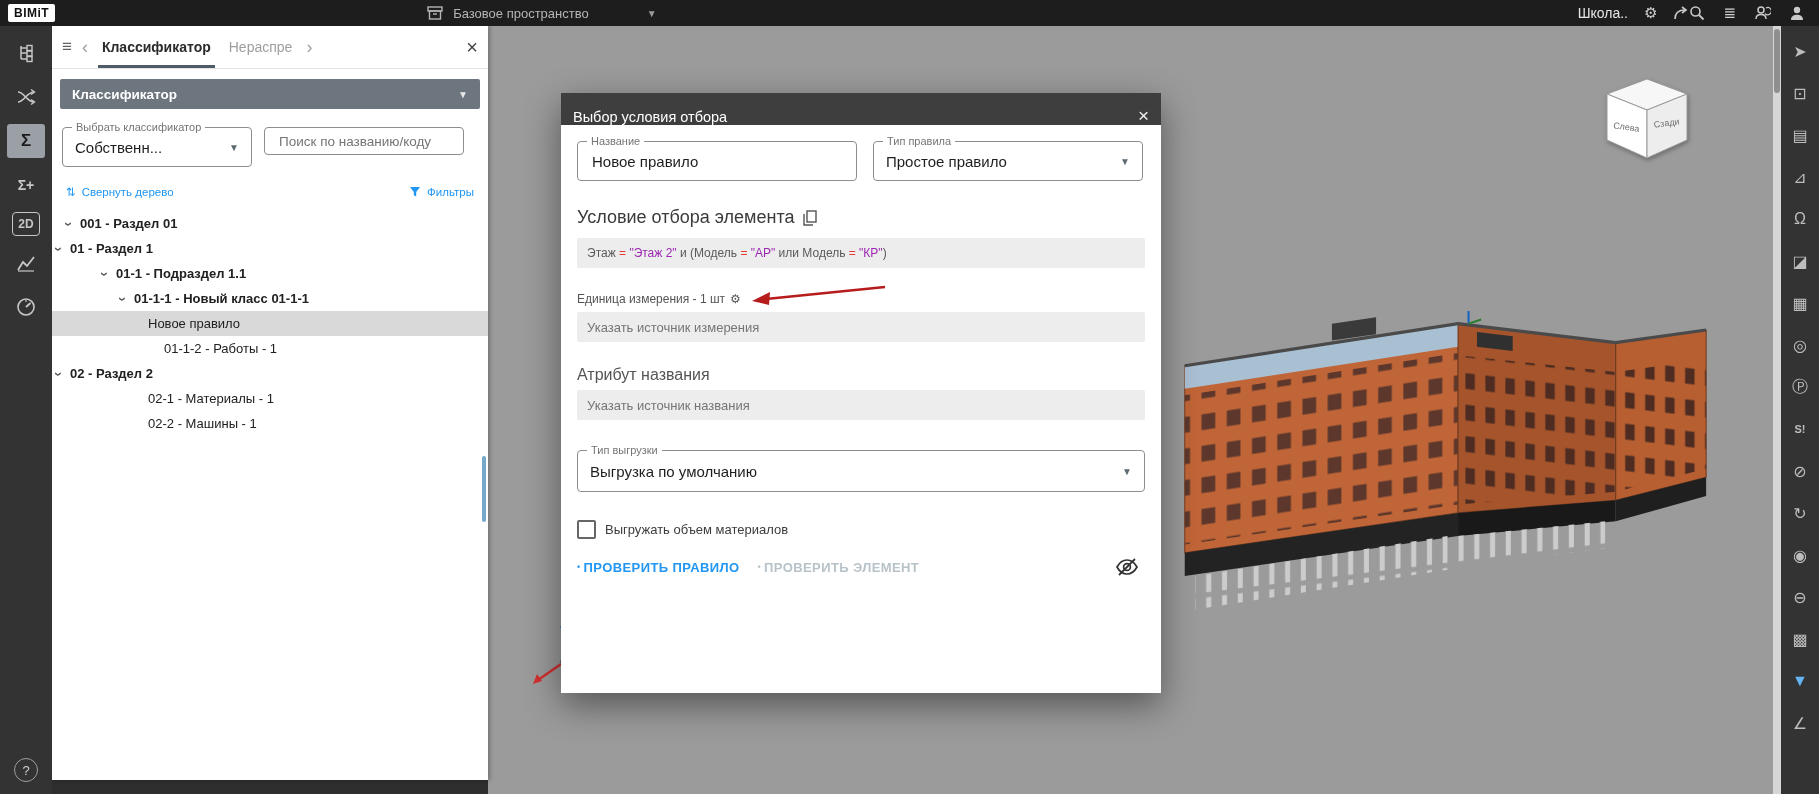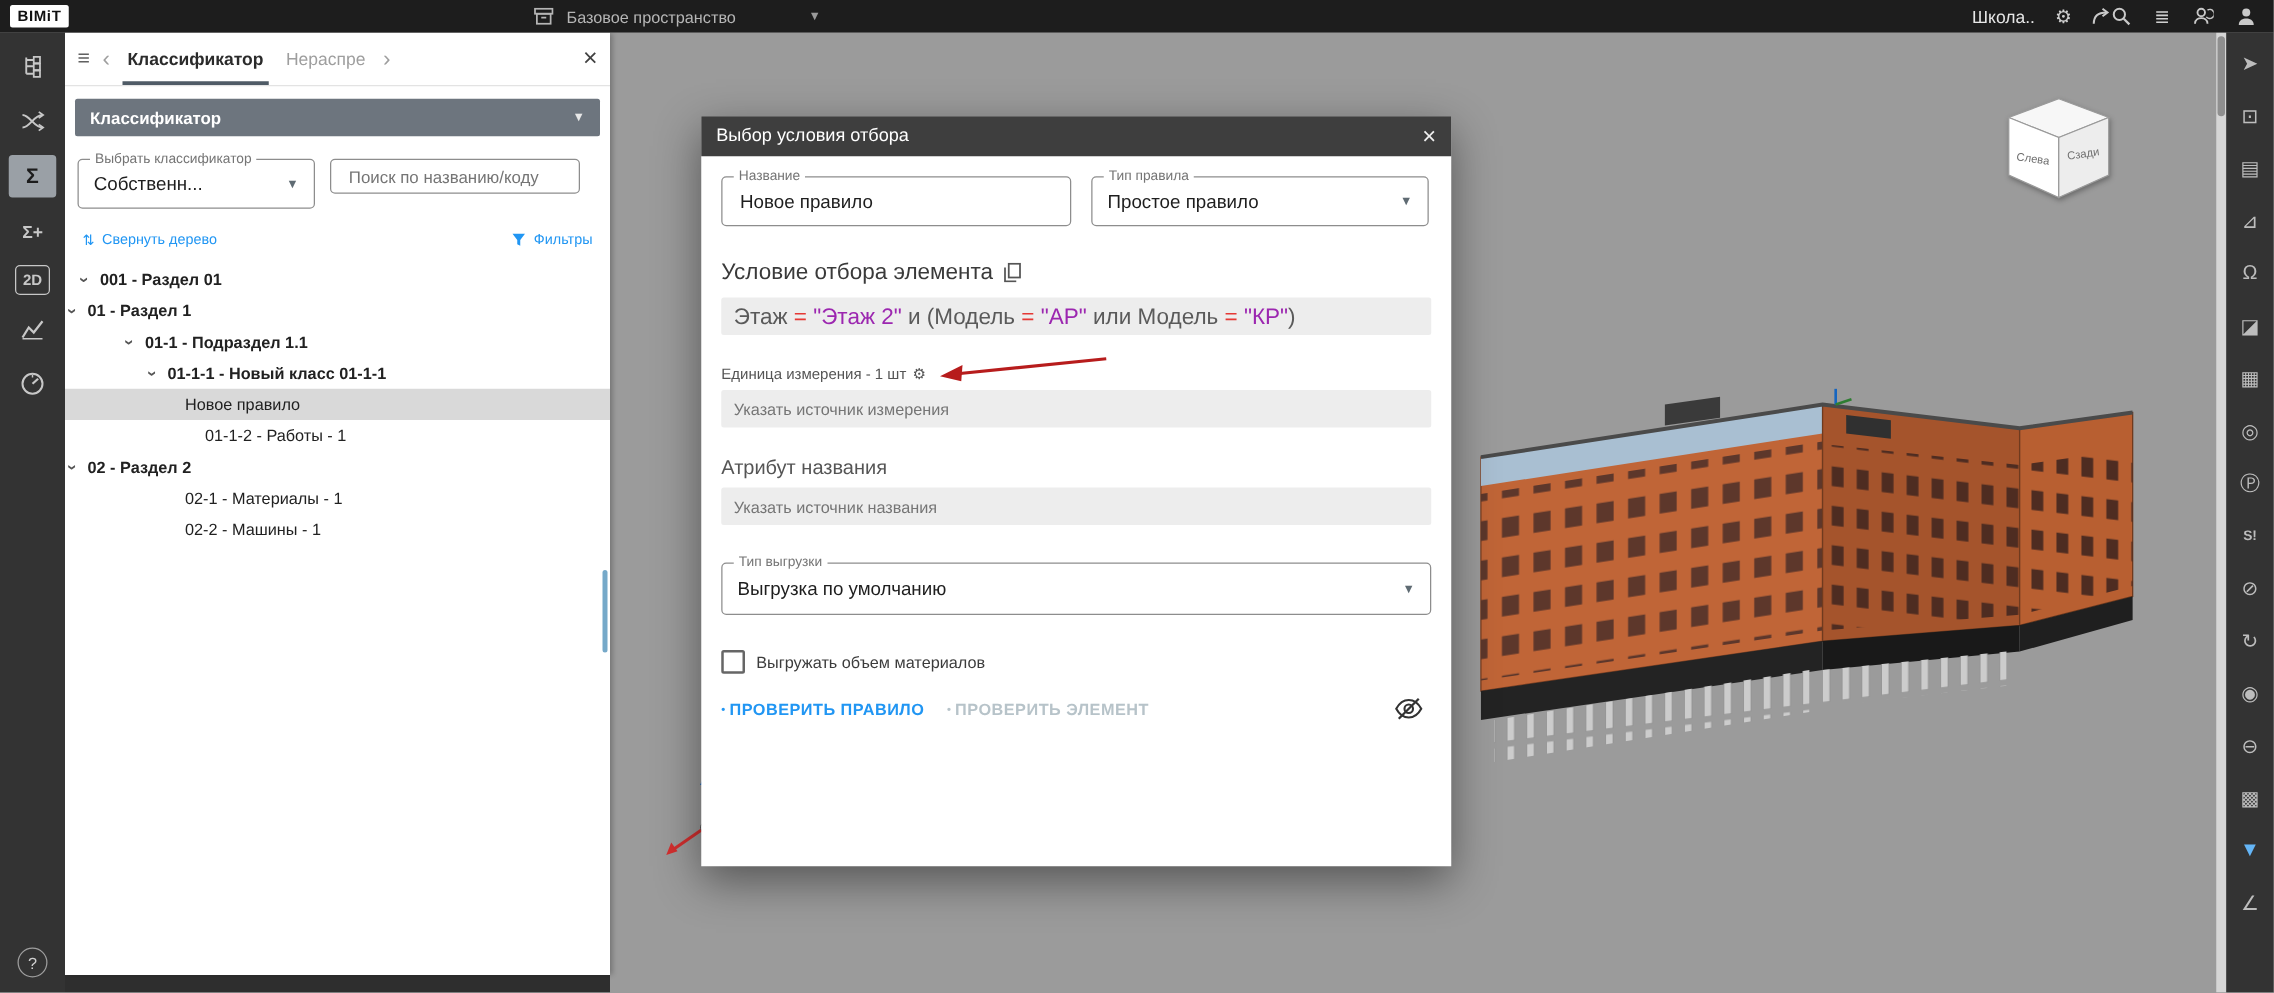--- a/index.html
+++ b/index.html
@@ -67,28 +67,28 @@
   
   .side-scroll{width:8px;background:#d6d6d6;position:relative;z-index:25;}
   .side-scroll .thumb{position:absolute;top:3px;left:1px;width:6px;height:64px;background:#8f8f8f;border-radius:3px;}
   
   .rtb{width:38px;background:#333;display:flex;flex-direction:column;align-items:center;gap:4px;padding-top:6px;position:relative;z-index:30;}
   .rtb-btn{width:30px;height:38px;display:flex;align-items:center;justify-content:center;color:#bdbdbd;font-size:16px;border-radius:3px;}
   .rtb-btn.tiny{font-size:11px;font-weight:bold;}
   .rtb-btn.accent{color:#64b5f6;}
   
   .dialog{position:absolute;left:561px;top:93px;width:600px;height:600px;background:#fff;z-index:50;box-shadow:0 12px 34px rgba(0,0,0,.45);display:flex;flex-direction:column;}
-  .dlg-head{height:32px;background:#3e3e3e;color:#fff;display:flex;align-items:center;padding:0 12px;font-size:14.5px;flex:0 0 auto;}
+  .dlg-head{height:32px;background:#3e3e3e;color:#fff;display:flex;align-items:flex-end;padding:0 12px;font-size:14.5px;flex:0 0 auto;}
   .dlg-close{margin-left:auto;font-size:19px;color:#f0f0f0;line-height:1;}
   .dlg-body{padding:16px 16px 0;flex:1;}
   .row2{display:flex;gap:16px;}
   .fname{width:280px;}
   .ftype{width:270px;}
   .cond-title{margin-top:26px;font-size:18px;color:#3a3a3a;display:flex;align-items:center;gap:9px;}
-  .cond-bar{margin-top:10px;background:#ededed;height:30px;display:flex;align-items:center;padding:0 10px;font-size:18px;border-radius:2px;white-space:pre;overflow:hidden;}
+  .cond-bar{margin-top:10px;background:#ededed;height:30px;display:flex;align-items:center;padding:0 10px;font-size:12px;border-radius:2px;white-space:pre;overflow:hidden;}
   .c-f{color:#5a5a5a;}
   .c-o{color:#e53935;}
   .c-v{color:#9c27b0;}
   .unit-row{margin-top:22px;font-size:12px;color:#555;display:flex;align-items:flex-end;gap:5px;height:16px;}
   .unit-gear{font-size:12px;color:#555;}
   .annot-arrow{margin-left:4px;margin-top:-4px;}
   .gray-bar{margin-top:6px;background:#ededed;height:30px;display:flex;align-items:center;padding:0 10px;font-size:13px;color:#757575;border-radius:2px;}
   .attr-label{margin-top:24px;font-size:16px;color:#555;}
   .fexport{margin-top:30px;height:42px;}
   .chk-row{margin-top:28px;display:flex;align-items:center;gap:9px;font-size:13px;color:#3c3c3c;}

